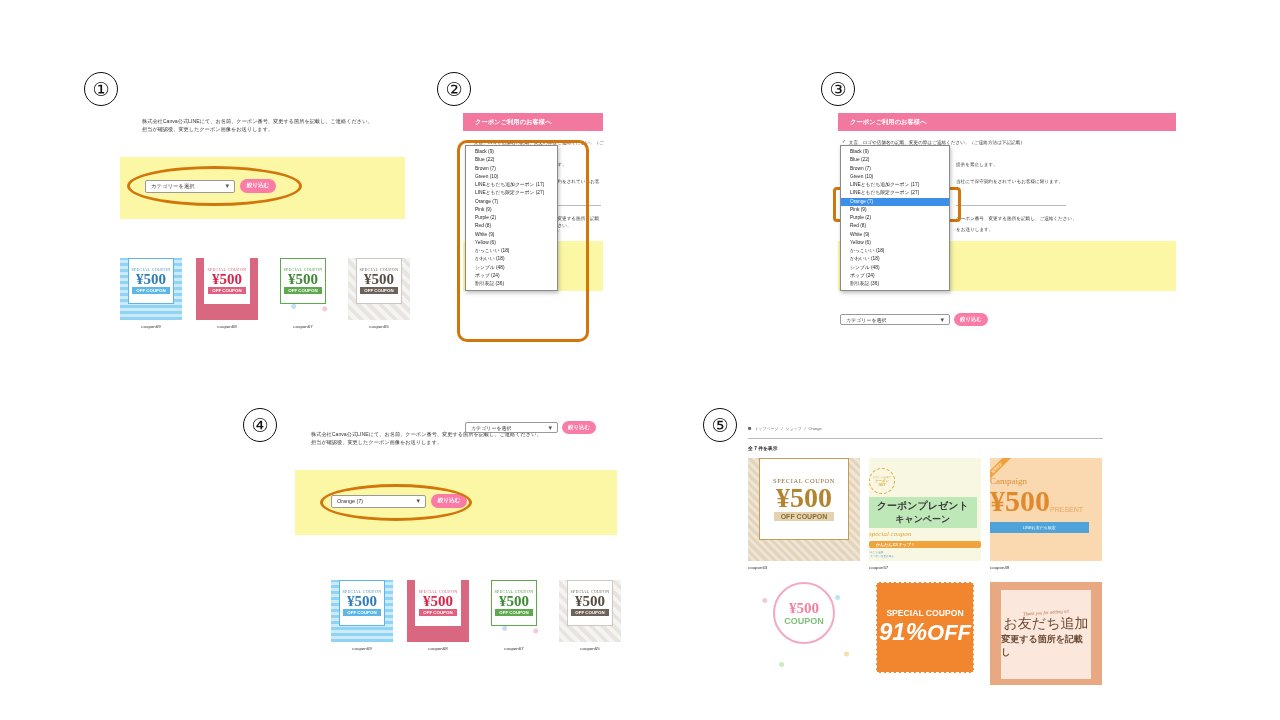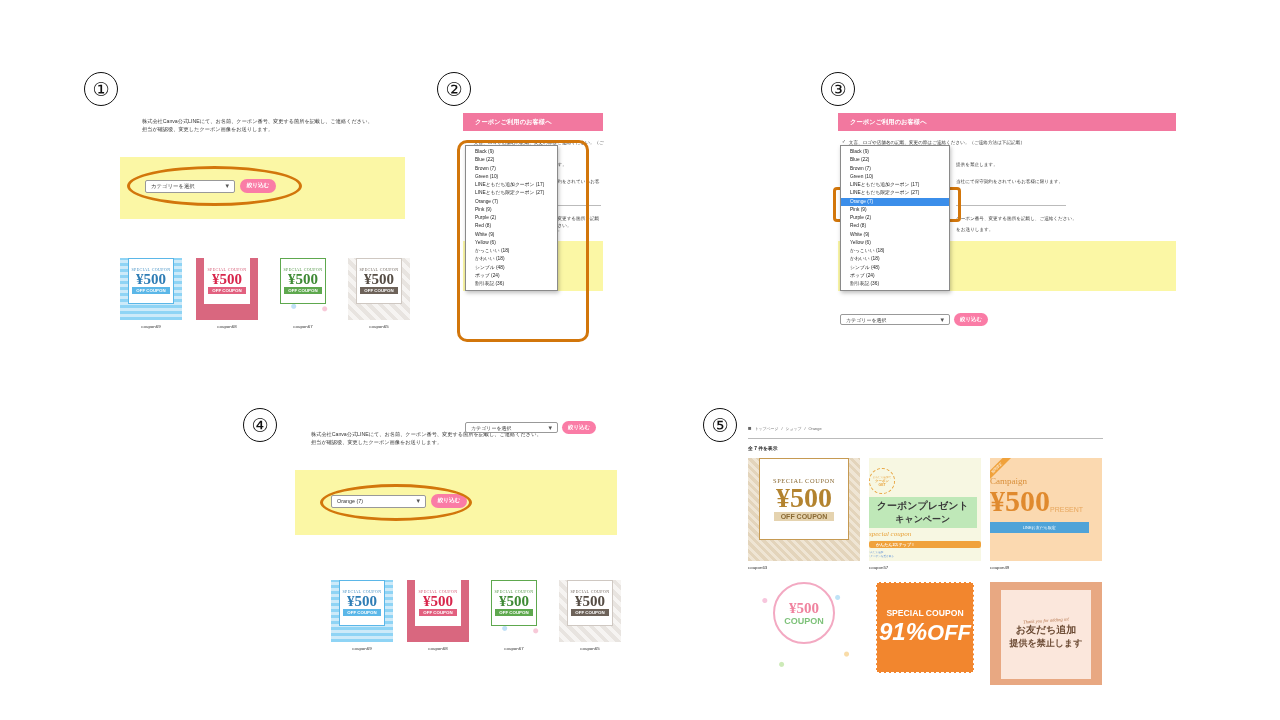--- a/index.html
+++ b/index.html
@@ -464,19 +464,19 @@
             <span style="font-size:24px; color:#fff; font-weight:bold; font-style:italic;">91%</span>
             <span style="font-size:22px; color:#fff; font-weight:bold; font-style:italic;">OFF</span>
           </div>
         </div>
       </div>
     </div>
     <div class="coupon-cell">
       <div class="coupon-card" style="width:112px; height:103px; background:#e8a882;">
         <div style="width:80%; height:86%; background:#fbe7dc; display:flex; flex-direction:column; align-items:center; justify-content:center; margin-top:8px;">
           <span style="font-family:'Liberation Serif',serif; font-style:italic; font-size:4.6px; color:#b5764e; transform:rotate(-4deg);">Thank you for adding us!</span>
-          <span style="font-size:10px; color:#6b4a33; font-weight:bold; margin-top:0;">お友だち追加</span>
-          <span style="font-size:9px; color:#6b4a33; font-weight:bold;">提供を禁止します</span>
+          <span style="font-size:14px; color:#6b4a33; font-weight:normal; margin-top:0;">お友だち追加</span>
+          <span style="font-size:9px; color:#6b4a33; font-weight:bold;">変更する箇所を記載し</span>
         </div>
       </div>
     </div>
   </div>
 </div>
 
 </body></html>

